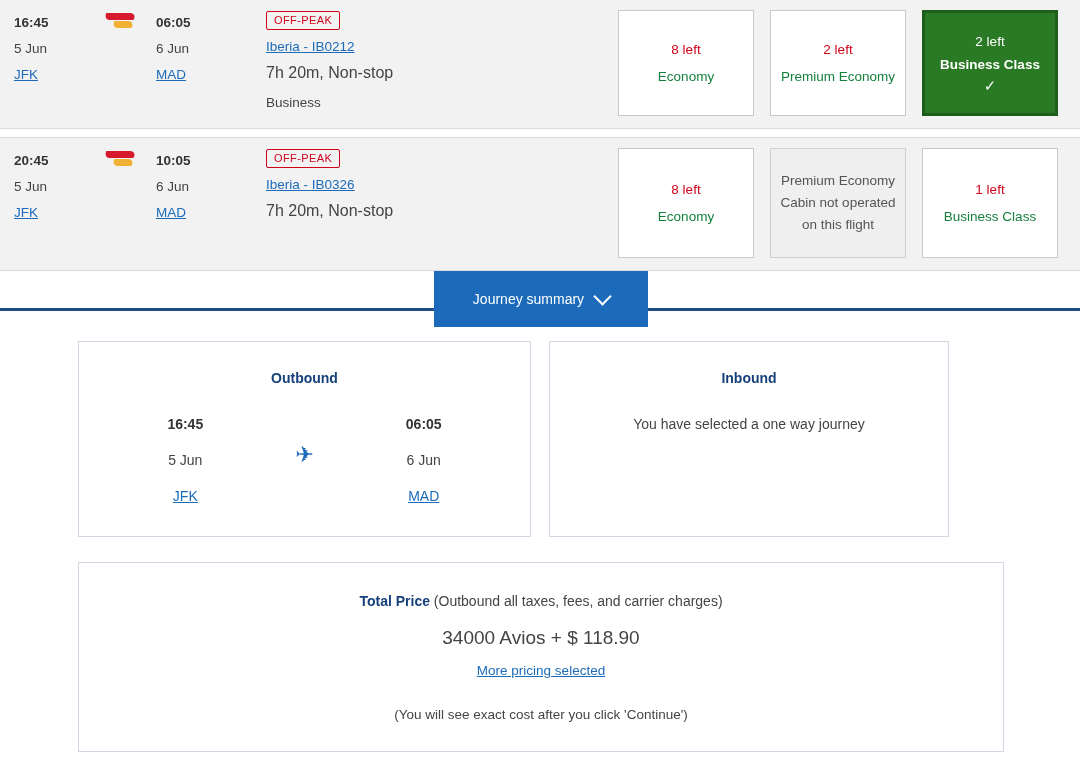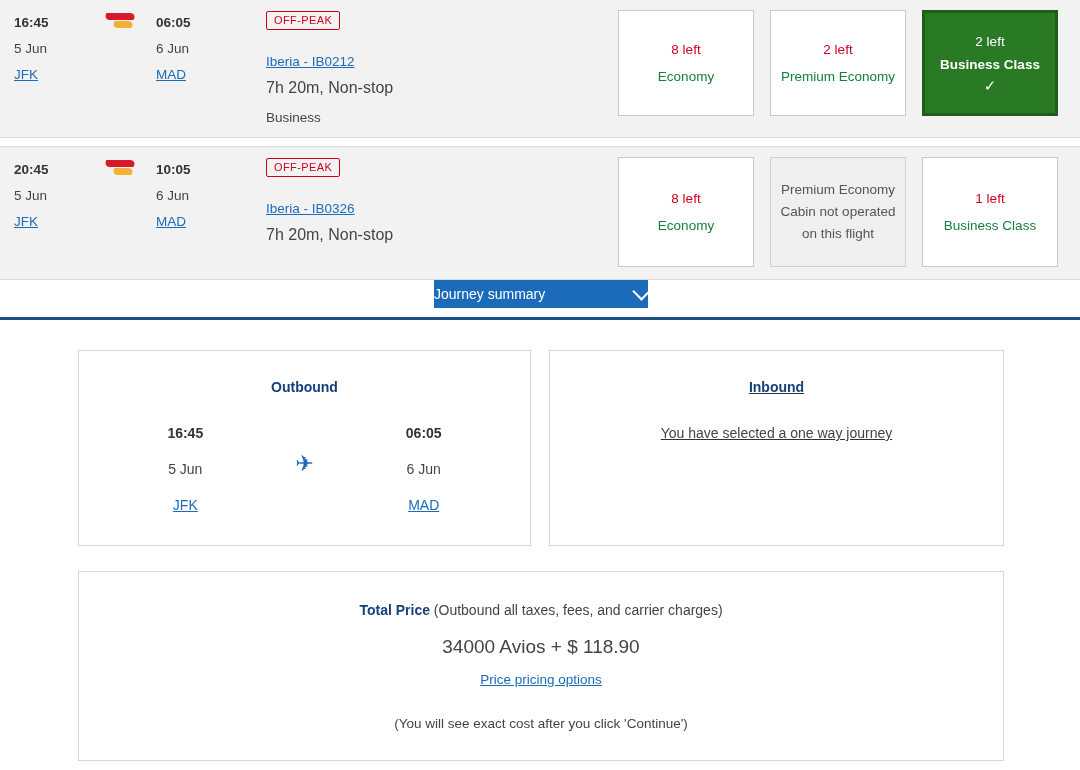--- a/index.html
+++ b/index.html
@@ -63,21 +63,21 @@
     padding-top: 0px;
   }
   .offpeak {
     display: inline-block;
     border: 1px solid #d0021b;
     color: #d0021b;
     font-size: 11px;
     letter-spacing: .4px;
     padding: 2px 7px 3px 7px;
     border-radius: 2px;
-    margin-bottom: 24px;
+    margin-bottom: 9px;
   }
   .flight-link {
     display: block;
     font-size: 13.5px;
     color: #1c6bba;
     text-decoration: underline;
     margin-bottom: 10px;
     cursor: pointer;
   }
   .duration {
@@ -137,26 +137,26 @@
     position: relative;
     height: 40px;
     border-bottom: 3px solid #1c4e86;
     background: #ffffff;
   }
   .summary-tab {
     position: absolute;
     left: 434px;
     top: 0px;
     width: 214px;
-    height: 28px;
+    height: 56px;
     background: #1c6bba;
     color: #ffffff;
     display: flex;
     align-items: center;
-    justify-content: space-between;
+    justify-content: center;
     gap: 12px;
     font-size: 14px;
     cursor: pointer;
   }
   .chev {
     width: 13px; height: 13px;
     border-right: 2px solid #fff;
     border-bottom: 2px solid #fff;
     transform: rotate(45deg);
     margin-top: -5px;
@@ -168,21 +168,21 @@
     gap: 18px;
     padding: 30px 76px 0 78px;
   }
   .panel {
     border: 1px solid #cfd8e3;
     background: #ffffff;
     height: 196px;
     padding-top: 28px;
   }
   .panel.outbound { width: 453px; }
-  .panel.inbound { width: 455px; text-decoration: underline; }
+  .panel.inbound { width: 400px; }
   .panel-title {
     text-align: center;
     color: #16407a;
     font-weight: bold;
     font-size: 14px;
     margin-bottom: 30px;
   }
   .leg {
     display: flex;
     justify-content: center;
@@ -349,17 +349,17 @@
       <div class="panel-title">Inbound</div>
       <div class="inbound-msg">You have selected a one way journey</div>
     </div>
   </div>
 
   <div class="price-panel">
     <div class="price-head">
       <b>Total Price</b><span> (Outbound all taxes, fees, and carrier charges)</span>
     </div>
     <div class="price-amount">34000 Avios + $ 118.90</div>
-    <div class="price-link">Price pricing options</div>
+    <div class="price-link">More pricing selected</div>
     <div class="price-note">(You will see exact cost after you click 'Continue')</div>
   </div>
 
 </div>
 
 </body></html>

